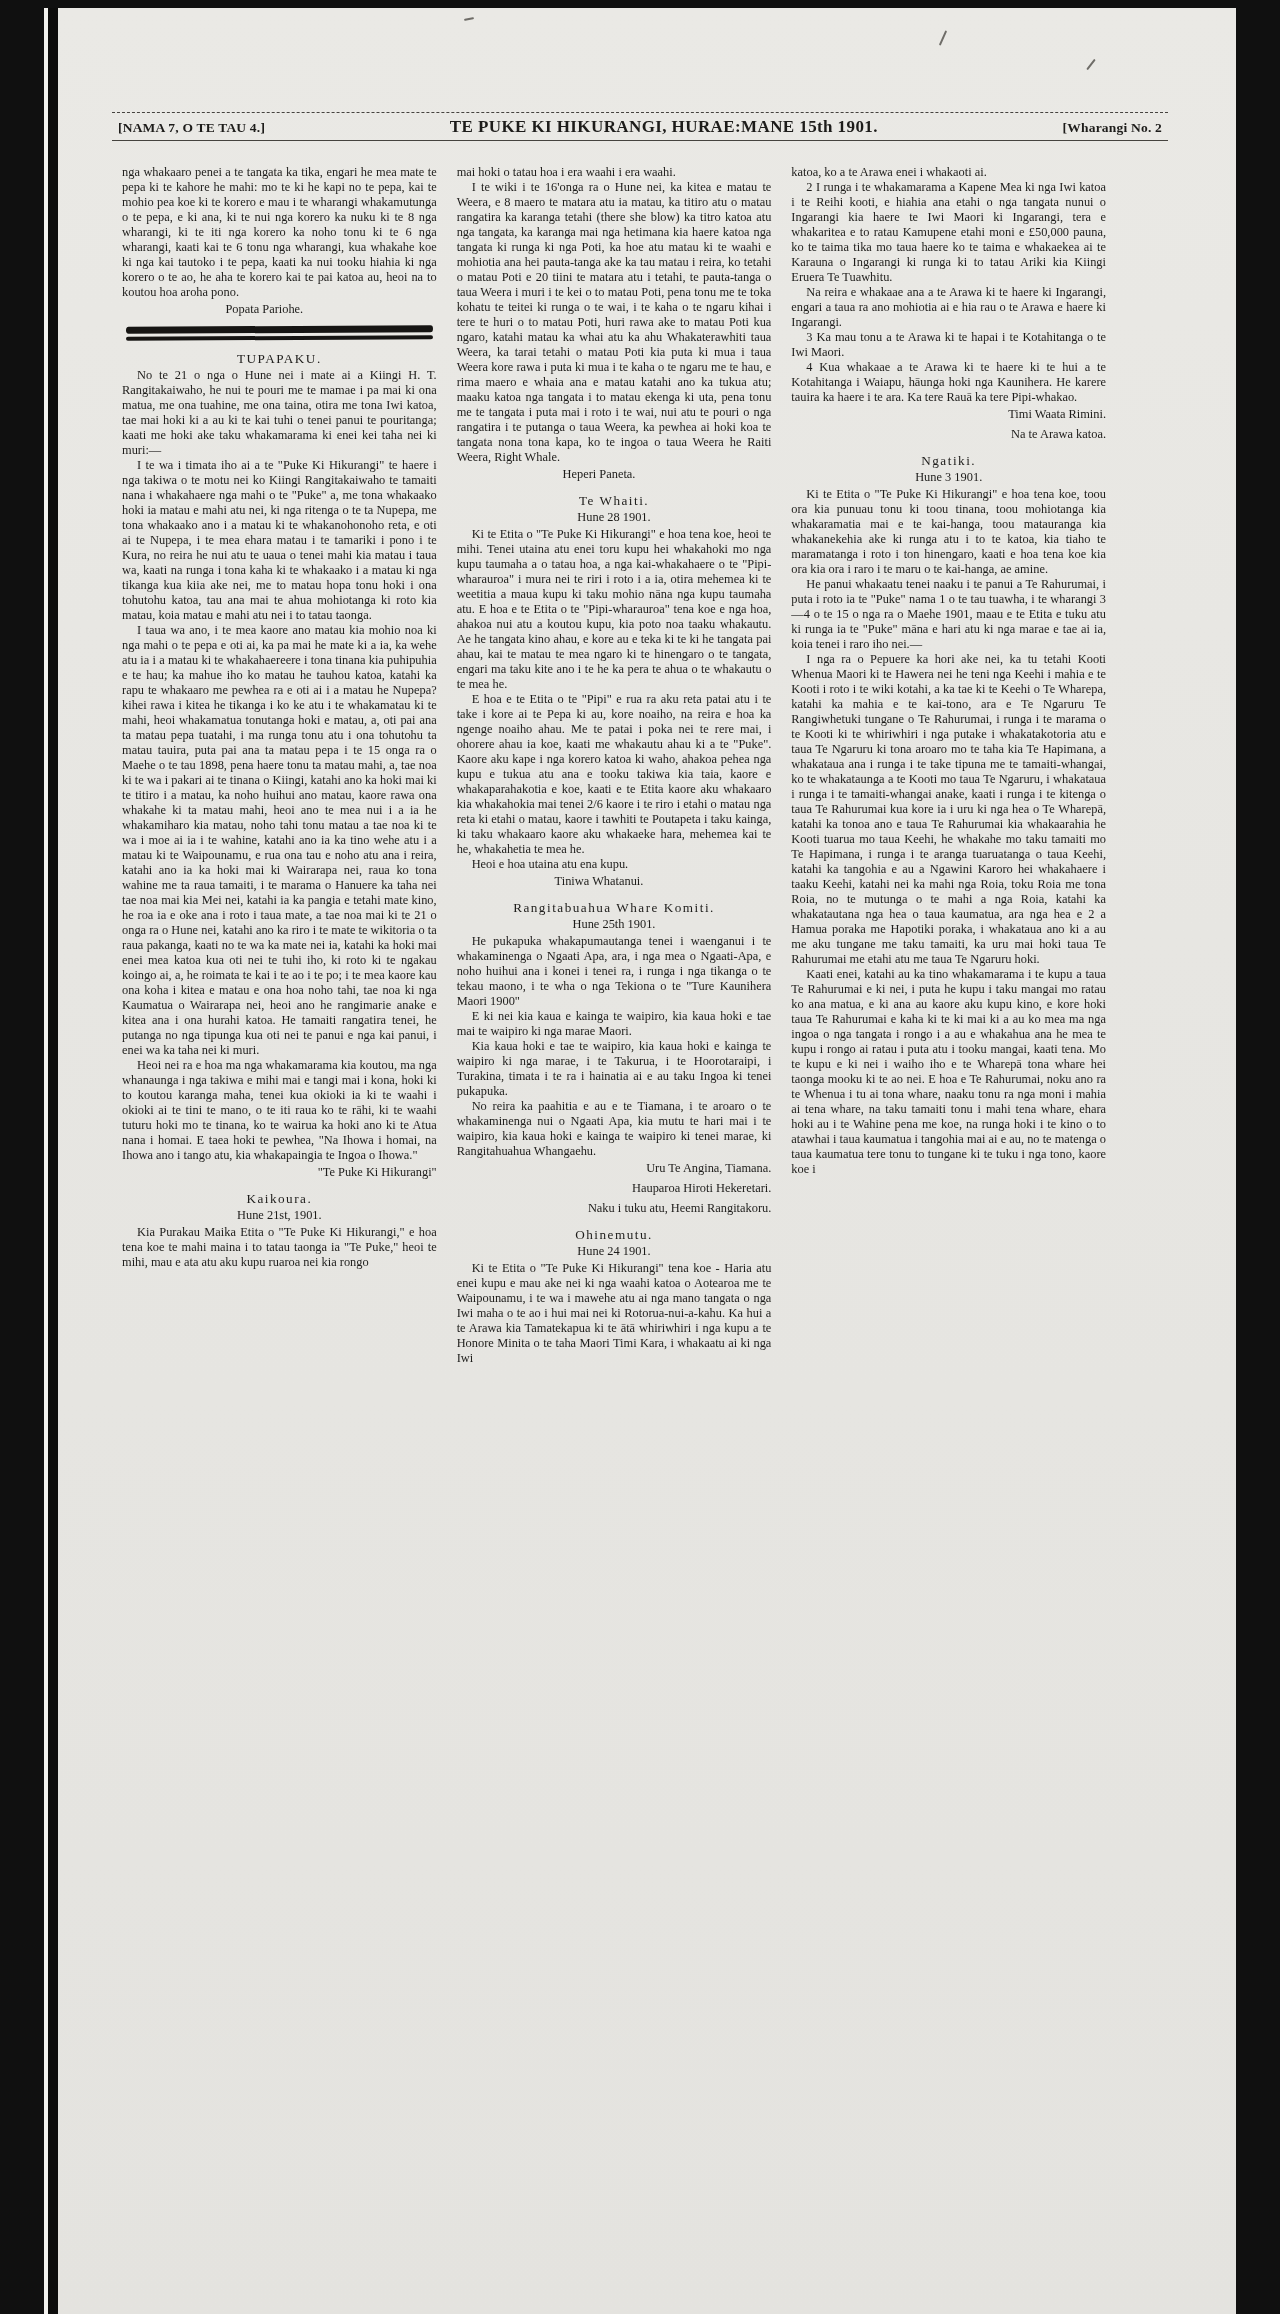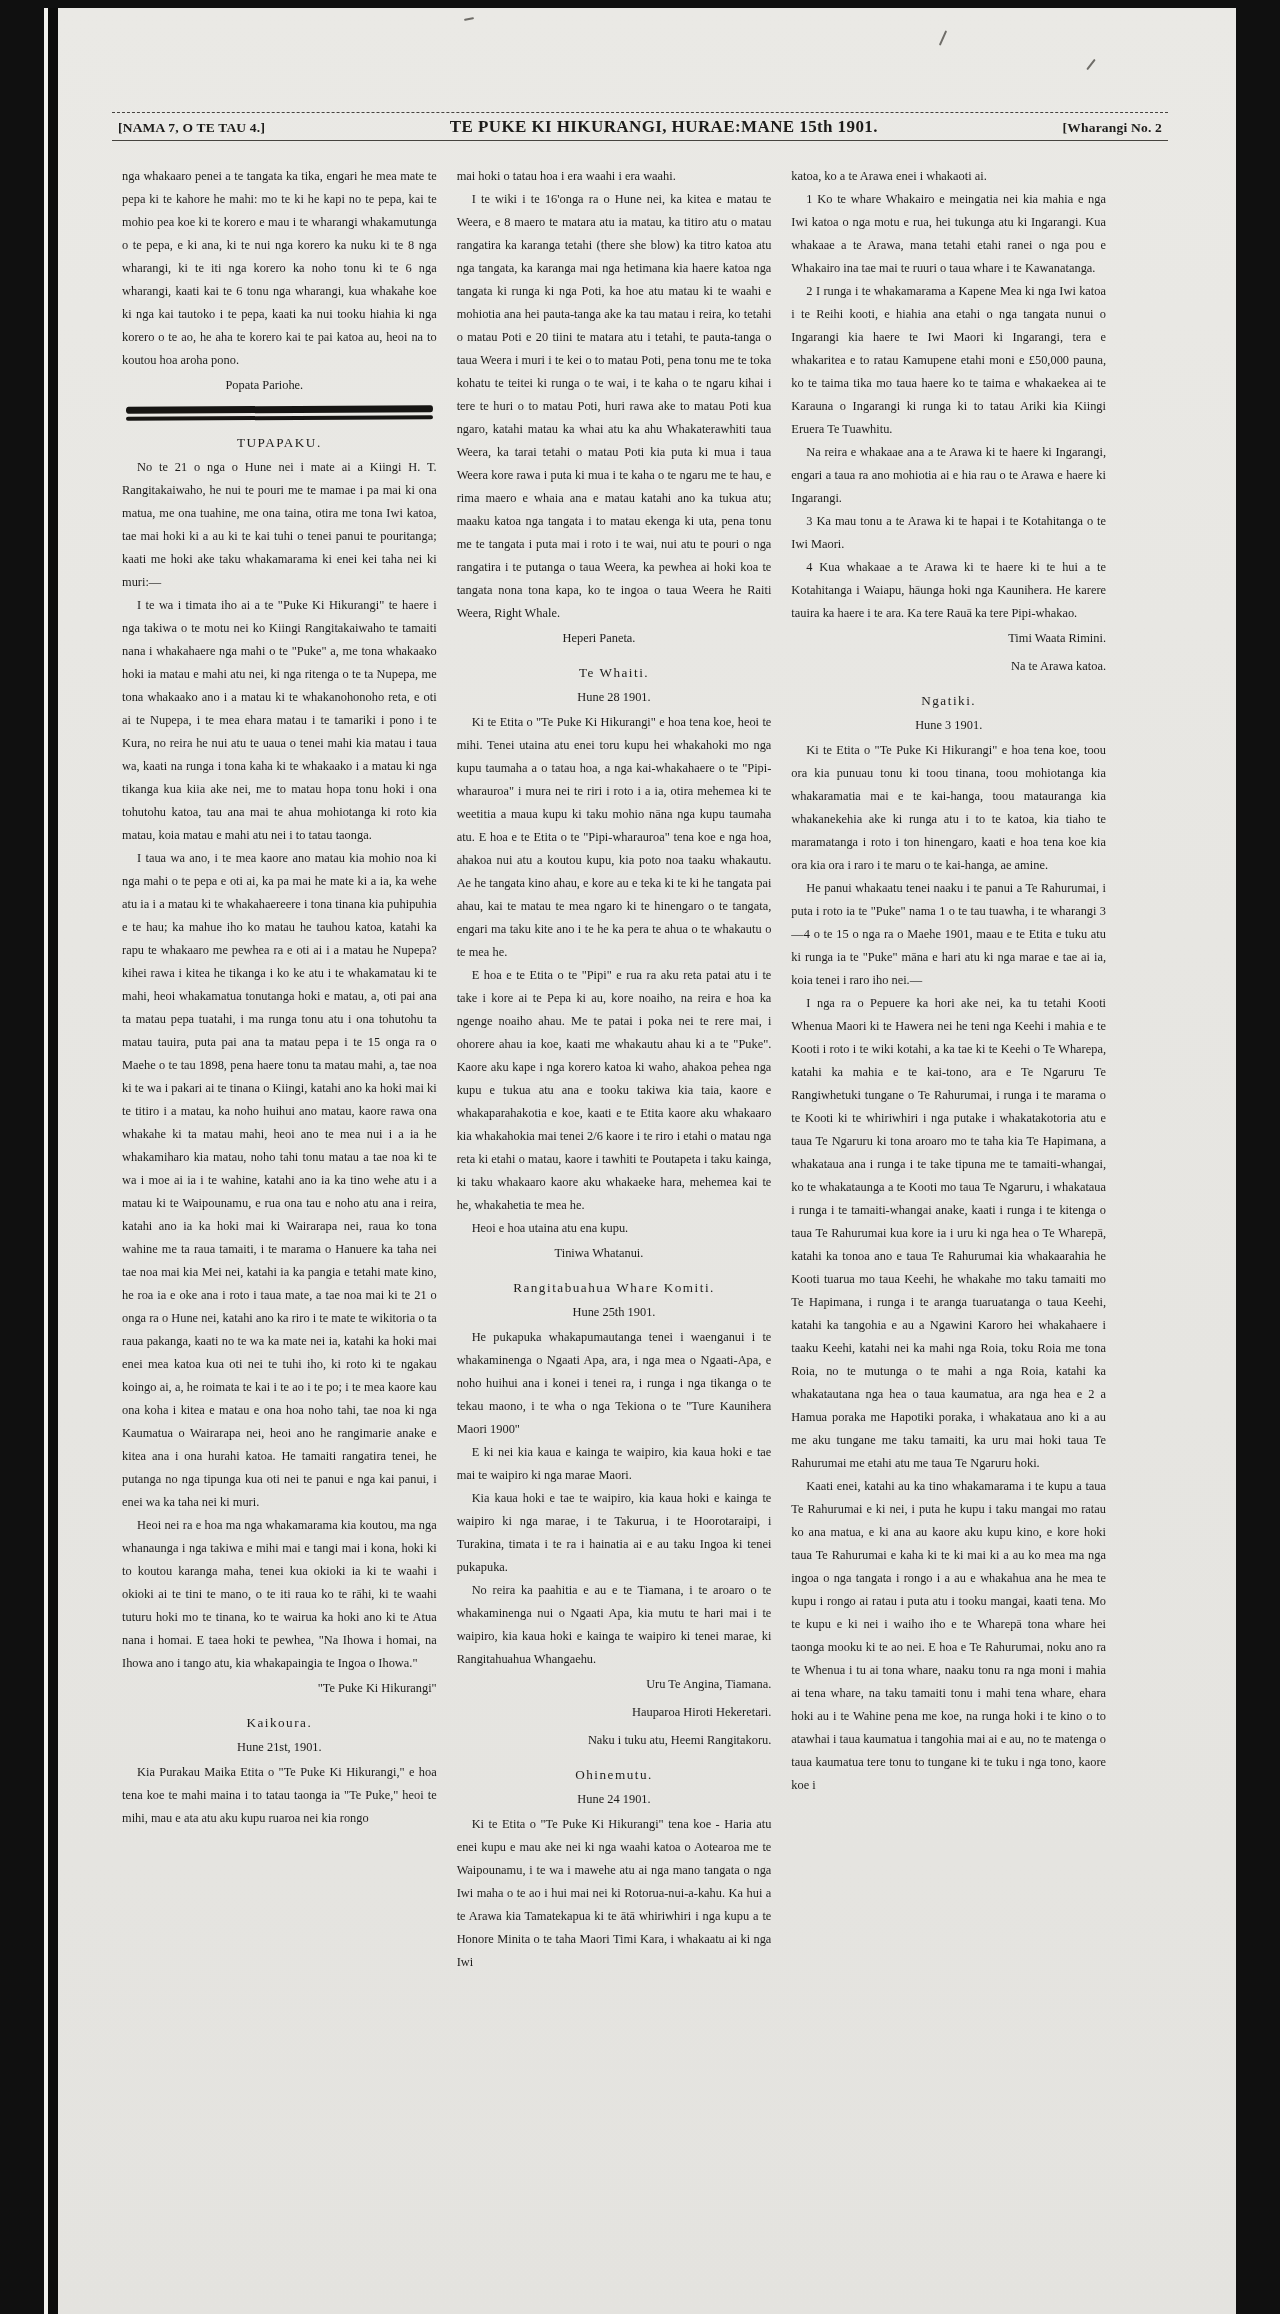--- a/index.html
+++ b/index.html
@@ -29,21 +29,21 @@
     border-bottom:1px solid #45433f;
   }
   .h-side{font-size:13.5px;font-weight:bold;letter-spacing:.2px;white-space:nowrap;}
   .h-center{font-size:17px;font-weight:bold;letter-spacing:.4px;text-align:center;flex:1;}
 
   .columns{
     display:flex;gap:20px;
     padding:24px 130px 0 78px;
     box-sizing:border-box;
   }
-  .column{flex:1;min-width:0;font-size:12.4px;line-height:23px;}
+  .column{flex:1;min-width:0;font-size:12.4px;line-height:15px;}
   .column p{margin:0;}
   .blk.paragraph{text-align:justify;text-indent:15px;}
   .blk.continuation{text-align:justify;}
   .blk.heading{text-align:center;letter-spacing:1.5px;font-size:13.2px;margin:11px 0 2px;}
   .blk.dateline{text-align:center;margin:0 0 2px;}
   .blk.signature{text-align:center;margin:2px 30px 5px 0;}
   .blk.center{text-align:right;margin:2px 0 5px;}
   .mourning-divider{margin:9px 4px 7px;transform:skewY(-.3deg);}
   .mourning-divider .bar1{height:7px;background:#161513;border-radius:3px/4px;}
   .mourning-divider .bar2{height:4px;background:#161513;margin-top:3px;border-radius:2px;}
@@ -100,21 +100,20 @@
         <p class="blk paragraph">No reira ka paahitia e au e te Tiamana, i te aroaro o te whakaminenga nui o Ngaati Apa, kia mutu te hari mai i te waipiro, kia kaua hoki e kainga te waipiro ki tenei marae, ki Rangitahuahua Whangaehu.</p>
         <p class="blk center">Uru Te Angina, Tiamana.</p>
         <p class="blk center">Hauparoa Hiroti Hekeretari.</p>
         <p class="blk center">Naku i tuku atu, Heemi Rangitakoru.</p>
         <p class="blk heading">Ohinemutu.</p>
         <p class="blk dateline">Hune 24 1901.</p>
         <p class="blk paragraph">Ki te Etita o "Te Puke Ki Hikurangi" tena koe - Haria atu enei kupu e mau ake nei ki nga waahi katoa o Aotearoa me te Waipounamu, i te wa i mawehe atu ai nga mano tangata o nga Iwi maha o te ao i hui mai nei ki Rotorua-nui-a-kahu. Ka hui a te Arawa kia Tamatekapua ki te ātā whiriwhiri i nga kupu a te Honore Minita o te taha Maori Timi Kara, i whakaatu ai ki nga Iwi</p>
       </div>
       <div class="column">
         <p class="blk continuation">katoa, ko a te Arawa enei i whakaoti ai.</p>
-        <p class="blk paragraph">1  Ko te whare Whakairo e meingatia nei kia mahia e nga Iwi katoa o nga motu e rua, hei tukunga atu ki Ingarangi. Kua whakaae a te Arawa, mana tetahi etahi ranei o nga pou e Whakairo ina tae mai te ruuri o taua whare i te Kawanatanga.</p>
         <p class="blk paragraph">2  I runga i te whakamarama a Kapene Mea ki nga Iwi katoa i te Reihi kooti, e hiahia ana etahi o nga tangata nunui o Ingarangi kia haere te Iwi Maori ki Ingarangi, tera e whakaritea e to ratau Kamupene etahi moni e £50,000 pauna, ko te taima tika mo taua haere ko te taima e whakaekea ai te Karauna o Ingarangi ki runga ki to tatau Ariki kia Kiingi Eruera Te Tuawhitu.</p>
         <p class="blk paragraph">Na reira e whakaae ana a te Arawa ki te haere ki Ingarangi, engari a taua ra ano mohiotia ai e hia rau o te Arawa e haere ki Ingarangi.</p>
         <p class="blk paragraph">3  Ka mau tonu a te Arawa ki te hapai i te Kotahitanga o te Iwi Maori.</p>
         <p class="blk paragraph">4  Kua whakaae a te Arawa ki te haere ki te hui a te Kotahitanga i Waiapu, hāunga hoki nga Kaunihera. He karere tauira ka haere i te ara. Ka tere Rauā ka tere Pipi-whakao.</p>
         <p class="blk center">Timi Waata Rimini.</p>
         <p class="blk center">Na te Arawa katoa.</p>
         <p class="blk heading">Ngatiki.</p>
         <p class="blk dateline">Hune 3 1901.</p>
         <p class="blk paragraph">Ki te Etita o "Te Puke Ki Hikurangi" e hoa tena koe, toou ora kia punuau tonu ki toou tinana, toou mohiotanga kia whakaramatia mai e te kai-hanga, toou matauranga kia whakanekehia ake ki runga atu i to te katoa, kia tiaho te maramatanga i roto i ton hinengaro, kaati e hoa tena koe kia ora kia ora i raro i te maru o te kai-hanga, ae amine.</p>
         <p class="blk paragraph">He panui whakaatu tenei naaku i te panui a Te Rahurumai, i puta i roto ia te "Puke" nama 1 o te tau tuawha, i te wharangi 3—4 o te 15 o nga ra o Maehe 1901, maau e te Etita e tuku atu ki runga ia te "Puke" māna e hari atu ki nga marae e tae ai ia, koia tenei i raro iho nei.—</p>

